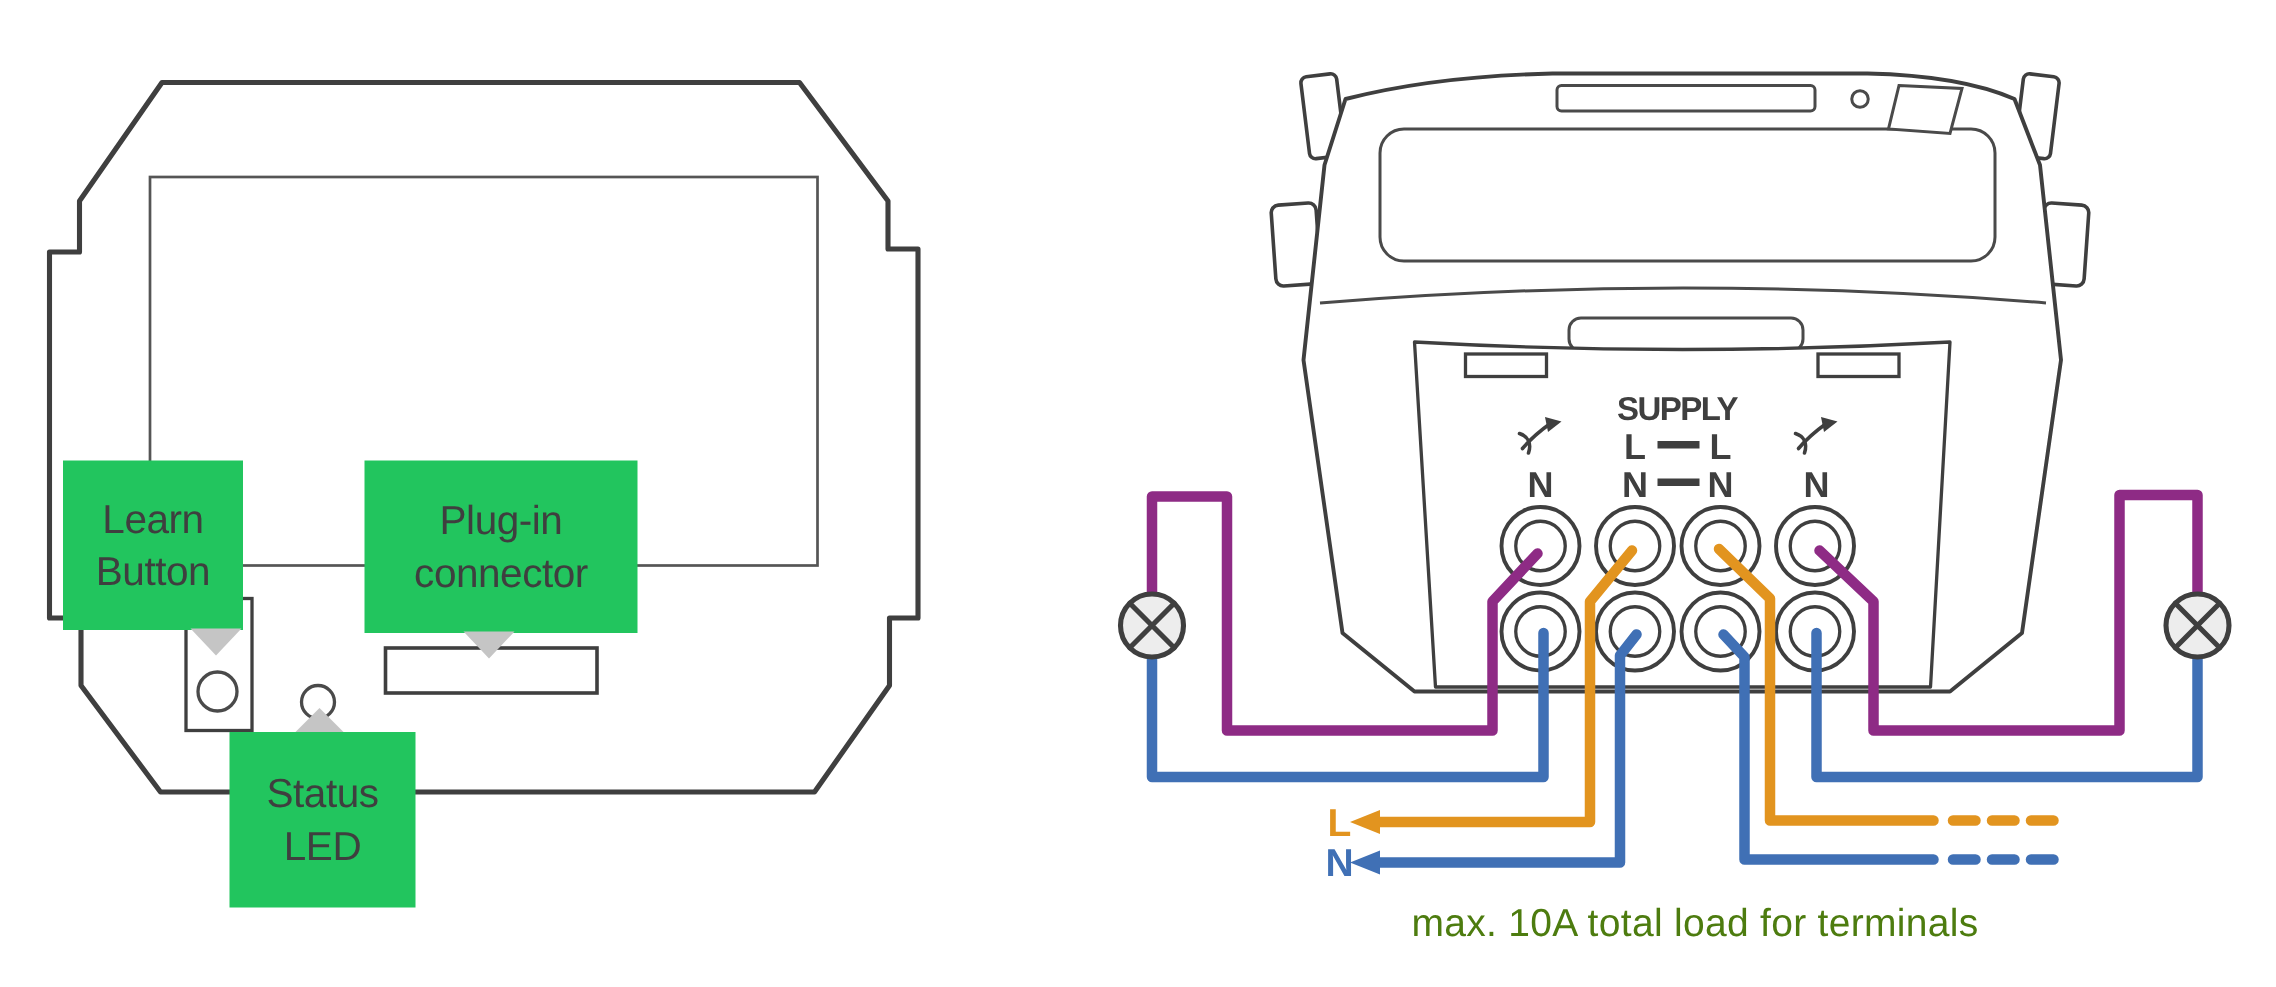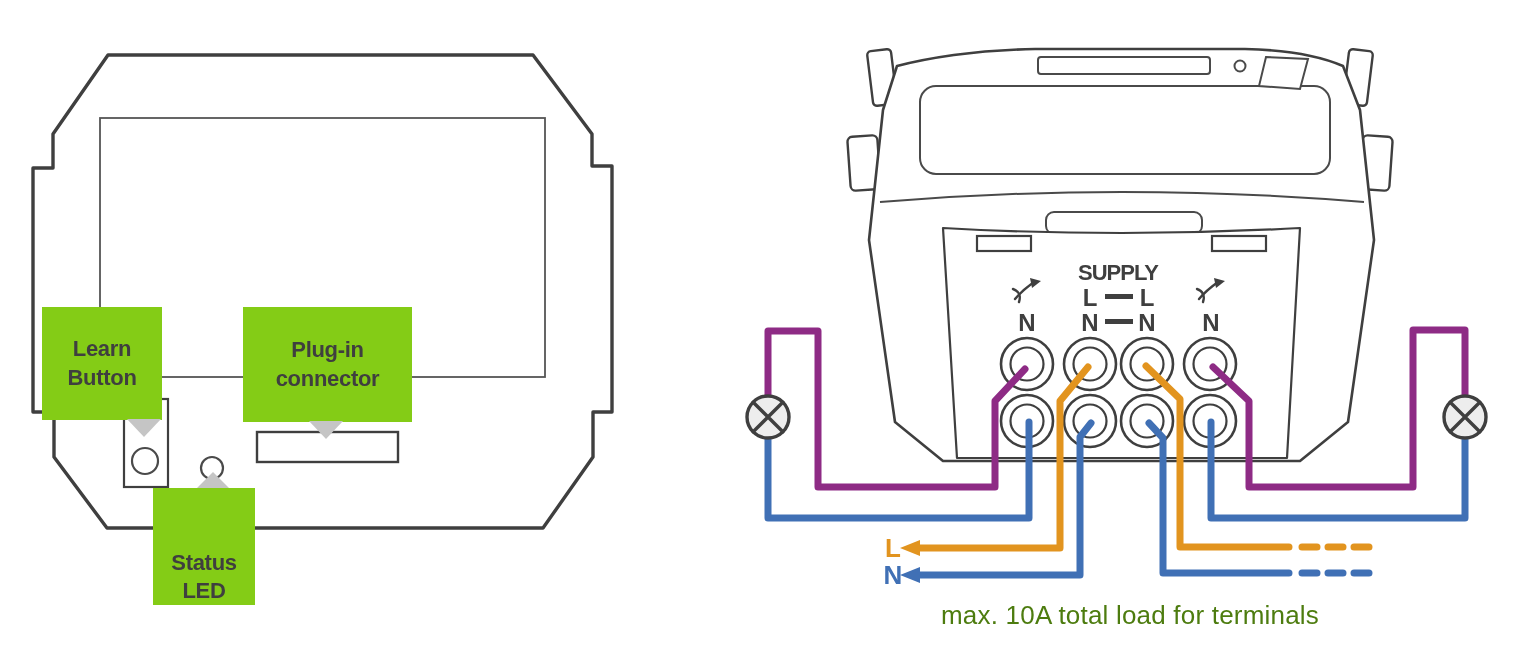--- a/index.html
+++ b/index.html
@@ -1,20 +1,20 @@
 <!DOCTYPE html>
 <html><head>
 <meta charset="utf-8">
 <style>
   html,body{margin:0;padding:0;background:#fff;}
   .stage{position:relative;width:1517px;height:658px;background:#ffffff;overflow:hidden;
          font-family:"Liberation Sans", sans-serif;}
-  .callout{position:absolute;background:#84cc16;color:#3f3f3f;display:flex;align-items:center;
-           justify-content:center;text-align:center;font-size:22px;line-height:1.28;
-           letter-spacing:-0.3px;font-weight:bold;}
+  .callout{position:absolute;background:#22c55e;color:#3f3f3f;display:flex;align-items:center;
+           justify-content:center;text-align:center;font-size:27px;line-height:1.28;
+           letter-spacing:-0.3px;}
   .tri{position:absolute;width:0;height:0;}
   .tri-down{border-left:17px solid transparent;border-right:17px solid transparent;
             border-top:18px solid #c5c5c5;}
   .tri-up{border-left:17px solid transparent;border-right:17px solid transparent;
           border-bottom:17px solid #c5c5c5;}
   .caption{position:absolute;color:#4d7c0f;font-size:26px;white-space:nowrap;letter-spacing:0.2px;}
   svg text{font-family:"Liberation Sans", sans-serif;}
 </style>
 </head>
 <body>
@@ -139,26 +139,26 @@
   <text x="893" y="557" font-size="26" font-weight="bold" text-anchor="middle" fill="#e2941f">L</text>
   <text x="893" y="584" font-size="26" font-weight="bold" text-anchor="middle" fill="#4070b5">N</text>
 </svg>
 
 
 <div class="callout" style="left:42px;top:307px;width:120px;height:113px;">
   <span>Learn Button</span>
 </div>
 <div class="tri tri-down" style="left:127px;top:419px;"></div>
 
-<div class="callout" style="left:243px;top:307px;width:169px;height:115px;">
+<div class="callout" style="left:243px;top:307px;width:182px;height:115px;">
   <span>Plug-in connector</span>
 </div>
 <div class="tri tri-down" style="left:309px;top:421px;"></div>
 
 <div class="tri tri-up" style="left:196px;top:472px;"></div>
-<div class="callout" style="left:153px;top:488px;width:102px;height:117px;align-items:flex-end;">
+<div class="callout" style="left:153px;top:488px;width:124px;height:117px;">
   <span>Status LED</span>
 </div>
 
 
 <div class="caption" style="left:941px;top:600px;">max. 10A total load for terminals</div>
 
 </div>
 
 </body></html>

